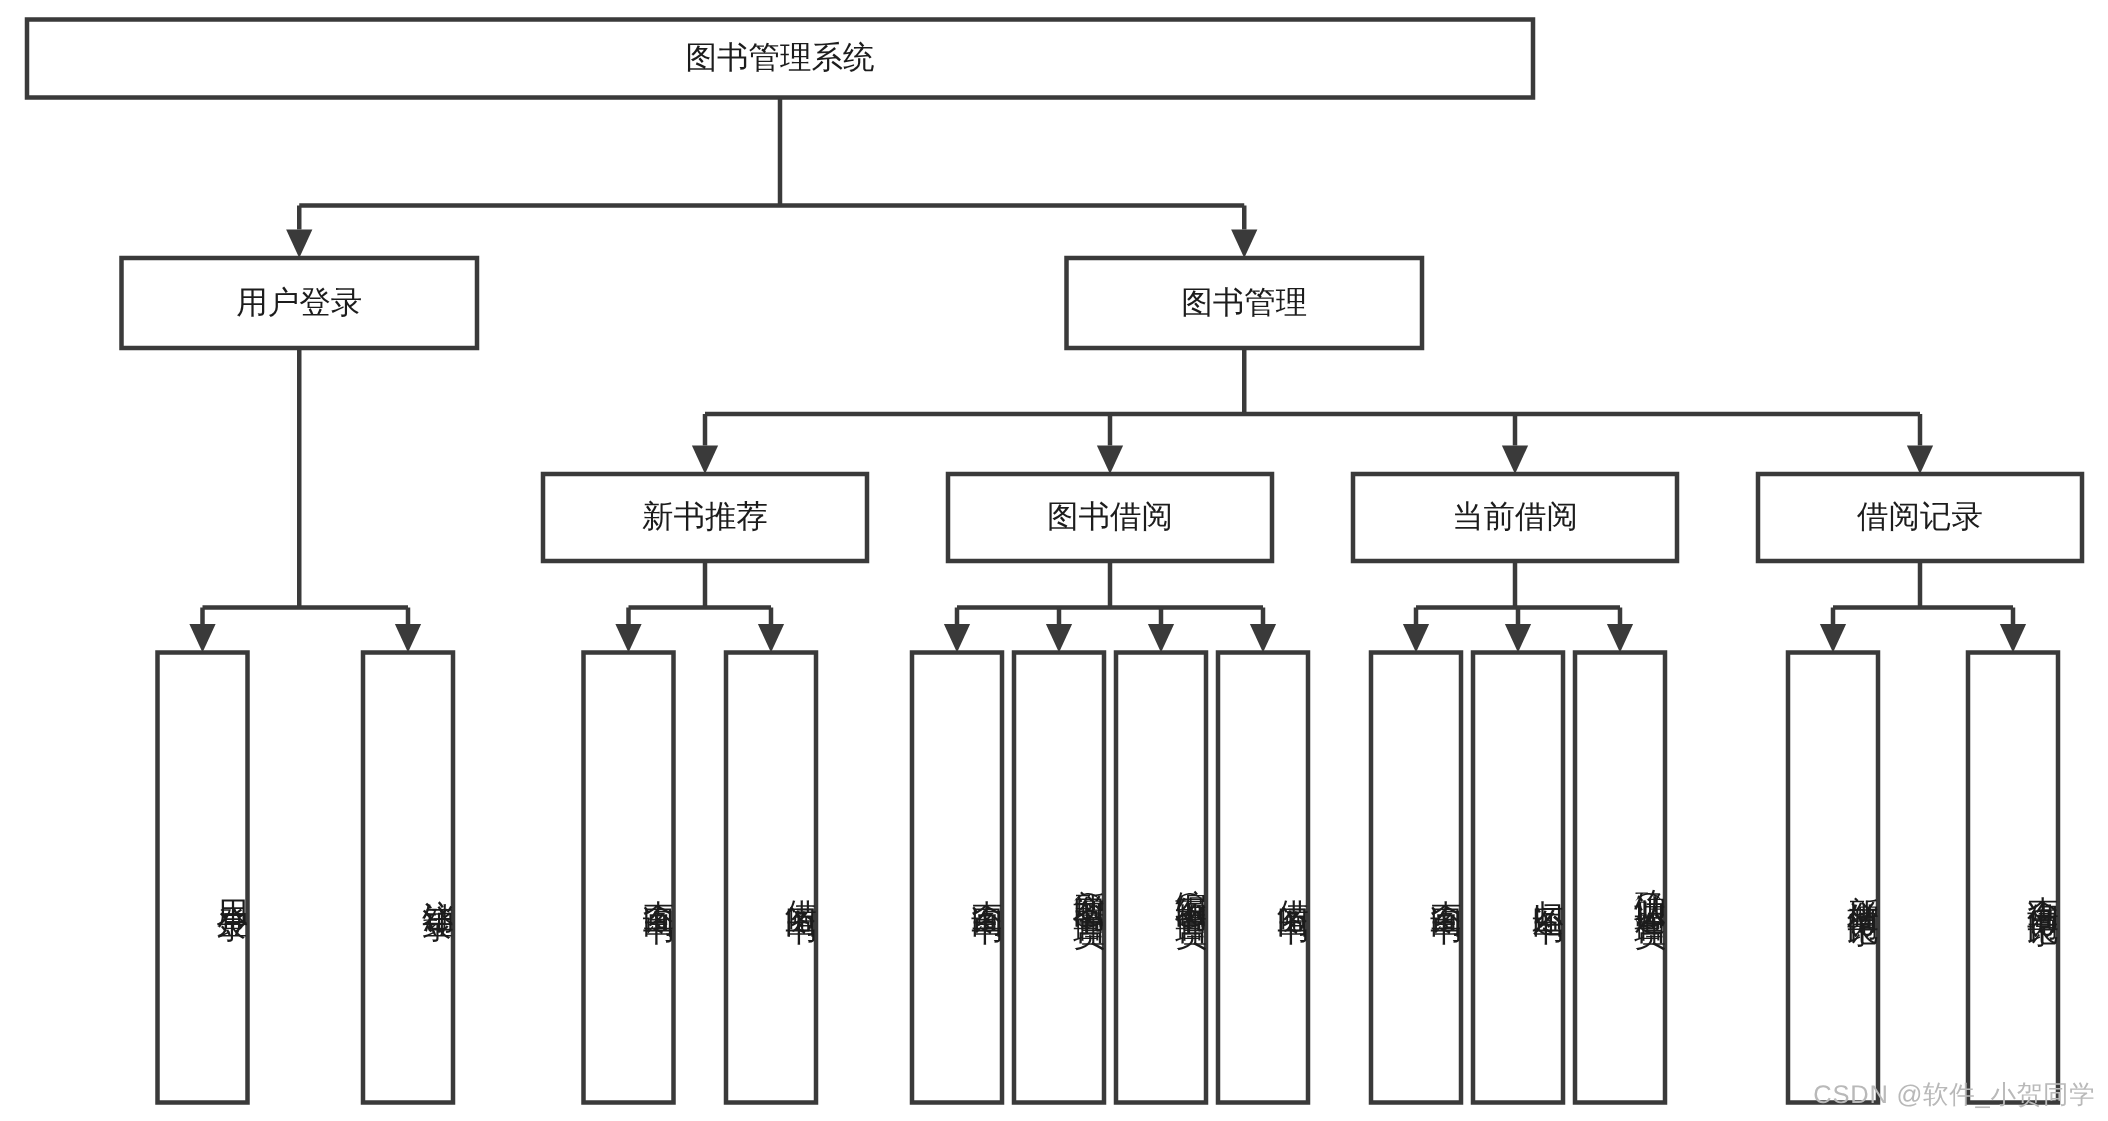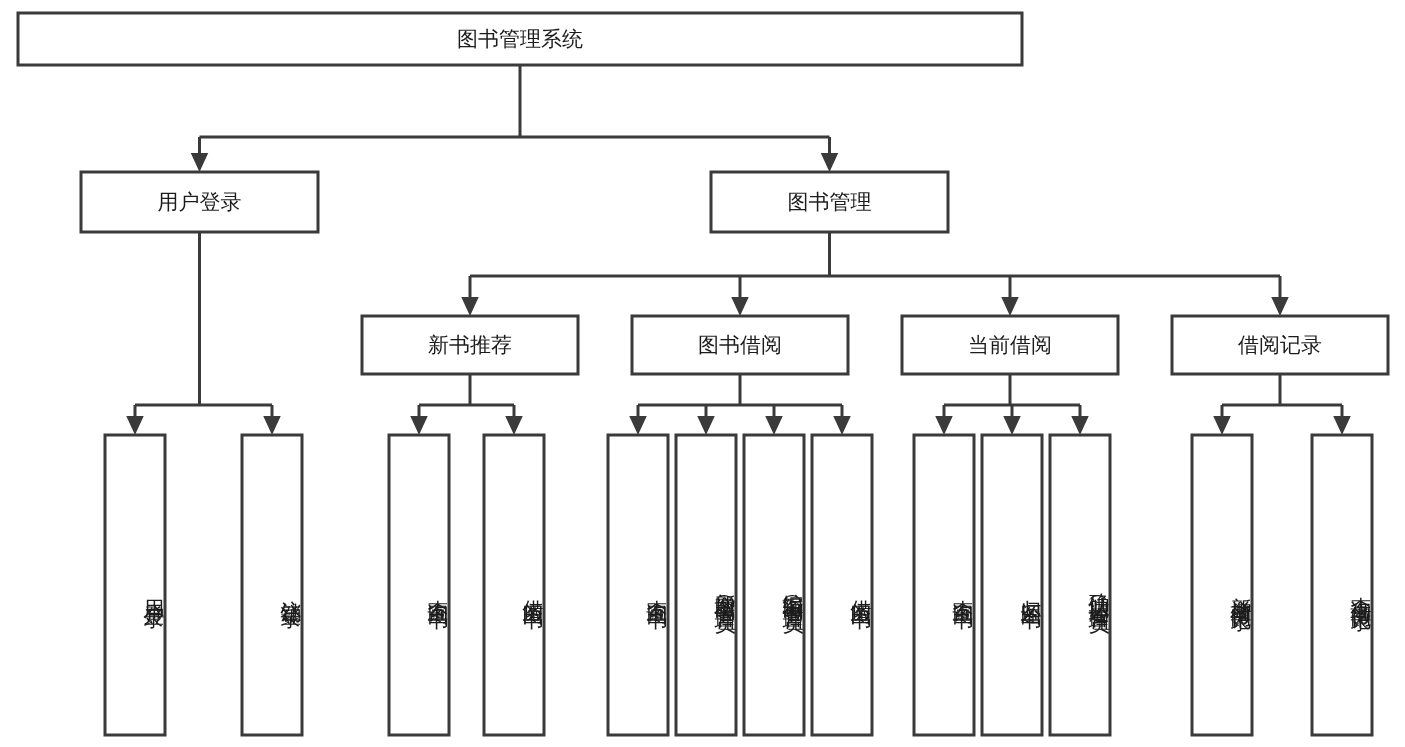--- a/index.html
+++ b/index.html
@@ -177,14 +177,15 @@
       <div class="leaf-label-wrap" style="left: 676px; top: 449px; width: 60px; height: 280px;">新增图书（管理员）</div>
       <div class="leaf-label-wrap" style="left: 744px; top: 449px; width: 60px; height: 280px;">编辑图书（管理员）</div>
       <div class="leaf-label-wrap" style="left: 812px; top: 449px; width: 60px; height: 280px;">借阅图书</div>
       <div class="leaf-label-wrap" style="left: 914px; top: 449px; width: 60px; height: 280px;">查询图书</div>
       <div class="leaf-label-wrap" style="left: 982px; top: 449px; width: 60px; height: 280px;">归还图书</div>
       <div class="leaf-label-wrap" style="left: 1050px; top: 449px; width: 60px; height: 280px;">确认归还（管理员）</div>
       <div class="leaf-label-wrap" style="left: 1192px; top: 449px; width: 60px; height: 280px;">新增借阅记录</div>
       <div class="leaf-label-wrap" style="left: 1312px; top: 449px; width: 60px; height: 280px;">查询借阅记录</div>
     </div>
 
+  <div class="watermark">CSDN @软件_小贺同学</div>
 
 </div>
 
 </body></html>

